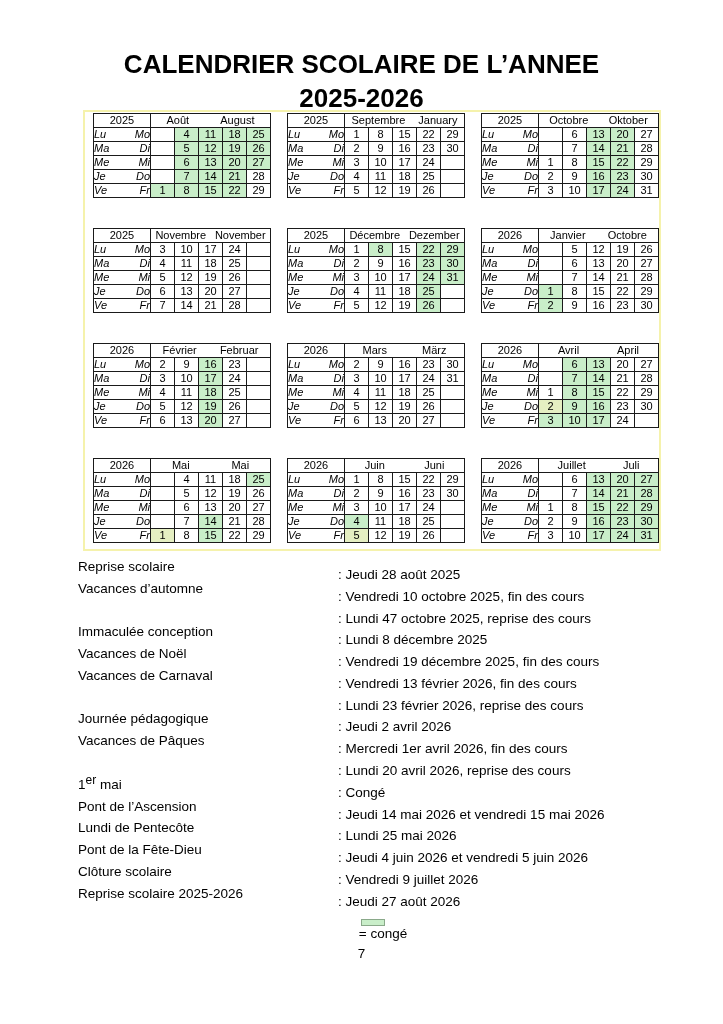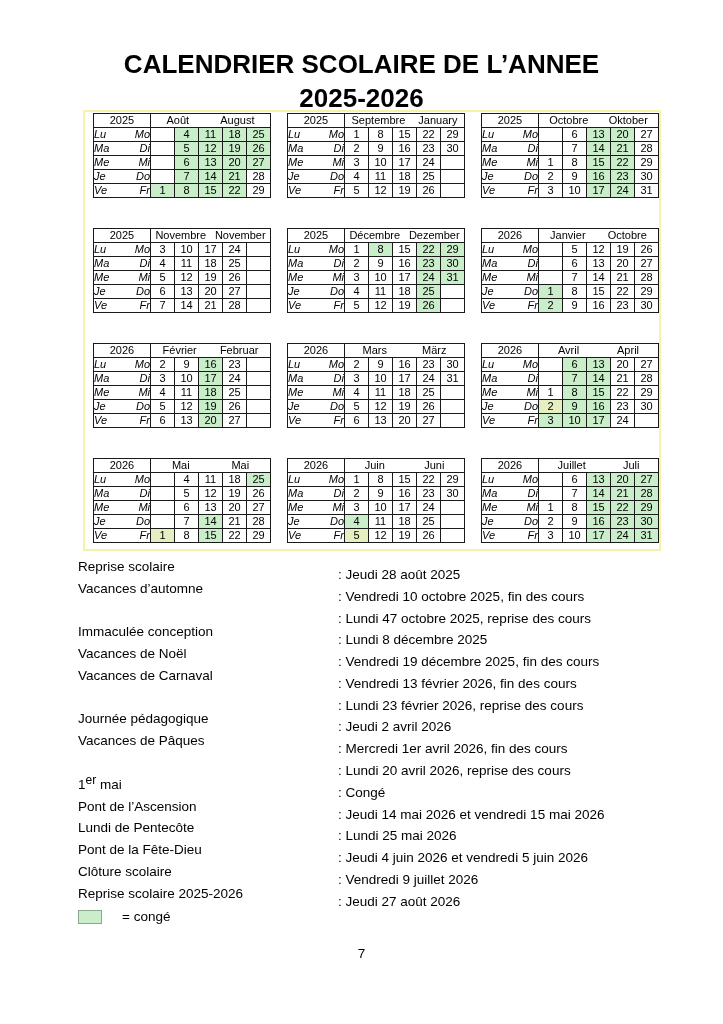--- a/index.html
+++ b/index.html
@@ -44,21 +44,21 @@
   td.date-cell{width:24px;}
   td.hl-green{background:var(--green);}
   td.hl-pale{background:var(--pale);}
 
   .holidays{position:absolute;left:78px;top:556px;width:610px;font-size:13.5px;}
   .holiday-row{display:flex;height:21.8px;align-items:center;line-height:18px;}
   .holiday-label{width:260px;flex:none;}
   .holiday-label sup{font-size:12px;line-height:0;}
   .holiday-value{flex:1;margin-top:16px;}
 
-  .legend-row{display:flex;align-items:center;height:22px;margin-top:1px;}
+  .legend-row{display:flex;align-items:center;height:22px;margin-top:14px;flex-direction:column;}
   .legend-swatch{width:24px;height:14px;background:var(--green);
     border:1px solid #8aa98a;margin-right:20px;}
   .page-number{position:absolute;left:0;top:946px;width:723px;text-align:center;font-size:13.5px;}
 </style>
 </head>
 <body>
 
 <div class="page">
 
   <div class="title">

